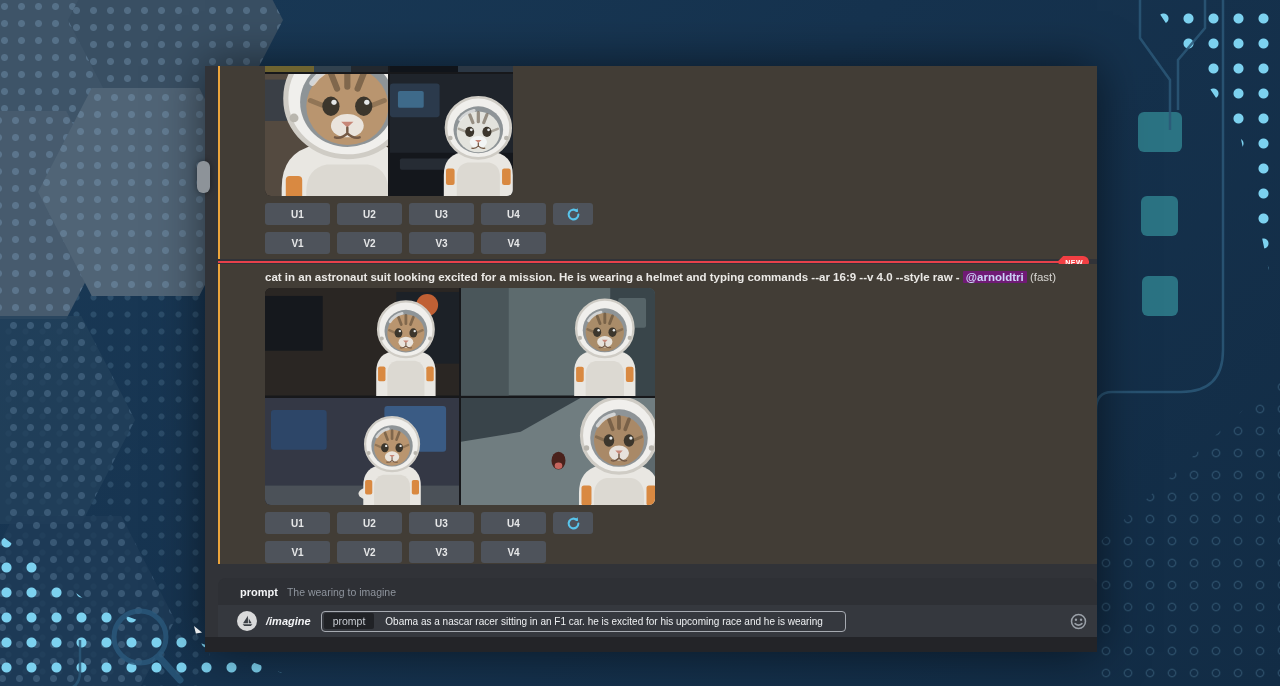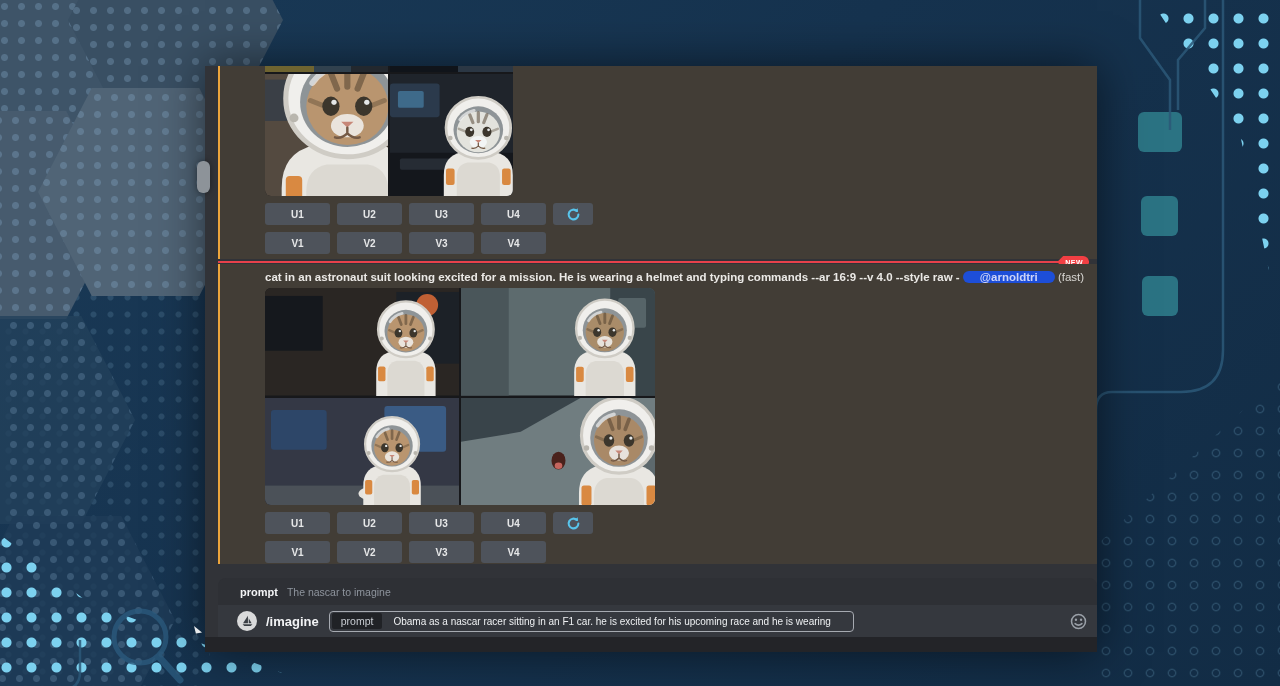--- a/index.html
+++ b/index.html
@@ -70,33 +70,33 @@
   .new-divider { position:absolute; top:193px; left:13px; right:0; height:5px; }
   .new-line { position:absolute; top:2px; left:0; right:8px; height:2px; background:#e8414b; }
   .new-badge { position:absolute; right:8px; top:-3px; height:12px; padding:0 6px 0 8px;
     background:#f23f43; color:#fff; font-size:7px; font-weight:700; letter-spacing:.5px;
     border-radius:3px 6px 6px 3px; display:flex; align-items:center;
     clip-path:polygon(6px 0,100% 0,100% 100%,6px 100%,0 50%); }
 
   
   .msg-text { padding:6px 10px 0 45px; font-weight:700; font-size:11.5px; line-height:14px;
     color:#ebe9e6; white-space:nowrap; overflow:hidden; }
-  .mention { background:#1d4ed8; color:#ccd3f8; border-radius:6px; padding:0 17px; font-weight:600; }
+  .mention { background:#701a75; color:#ccd3f8; border-radius:1px; padding:0 3px; font-weight:600; }
   .fast { font-weight:400; color:#d8d6d2; }
 
   
   .popup { position:absolute; left:13px; right:0; top:512px; height:27px; background:#2e3035;
     border-radius:8px 8px 0 0; display:flex; align-items:center; padding-left:22px; gap:9px; }
   .popup-name { font-weight:700; font-size:11px; color:#f2f3f5; }
   .popup-desc { font-size:10.5px; color:#8e949d; }
   .input-row { position:absolute; left:13px; right:0; top:539px; height:32px; background:#35383e;
     display:flex; align-items:center; }
   .avatar { width:20px; height:20px; border-radius:50%; background:#d9dadb; margin-left:19px;
     display:flex; align-items:center; justify-content:center; flex:none; }
-  .cmd { font-weight:700; font-size:13px; color:#f2f3f5; margin-left:9px; }
+  .cmd { font-weight:700; font-size:11px; color:#f2f3f5; margin-left:9px;font-style:italic; }
   .opt-pill { margin-left:10px; width:525px; height:21px; border:1px solid #a6aab1; border-radius:4px;
     display:flex; align-items:center; padding:0 6px 0 2px; overflow:hidden; }
   .opt-chip { background:#202226; color:#c8ccd2; font-size:10.5px; height:16px; border-radius:2px;
     display:flex; align-items:center; padding:0 9px; flex:none; }
   .opt-value { color:#eef0f2; font-size:10px; margin-left:11px; white-space:nowrap; }
   .emoji-btn { margin-left:auto; margin-right:10px; background:none; border:none; cursor:pointer;
     display:flex; align-items:center; }
   .bottom-strip { position:absolute; left:0; right:0; top:571px; height:15px; background:#232428; }
 
   
@@ -276,21 +276,21 @@
     <div class="btn-row">
       <button class="dbtn">V1</button>
       <button class="dbtn">V2</button>
       <button class="dbtn">V3</button>
       <button class="dbtn">V4</button>
     </div>
   </div>
 
   <div class="popup">
     <span class="popup-name">prompt</span>
-    <span class="popup-desc">The nascar to imagine</span>
+    <span class="popup-desc">The wearing to imagine</span>
   </div>
 
   <div class="input-row">
     <div class="avatar">
       <svg width="13" height="13" viewBox="0 0 16 16">
         <path d="M8.5 1 L8.5 10 L2.5 10 Z" fill="#3a3f45"></path>
         <path d="M9.5 4 L13 10 L9.5 10 Z" fill="#3a3f45"></path>
         <path d="M2 11.5 H14 L12 13.5 H4 Z" fill="#3a3f45"></path>
       </svg>
     </div>

